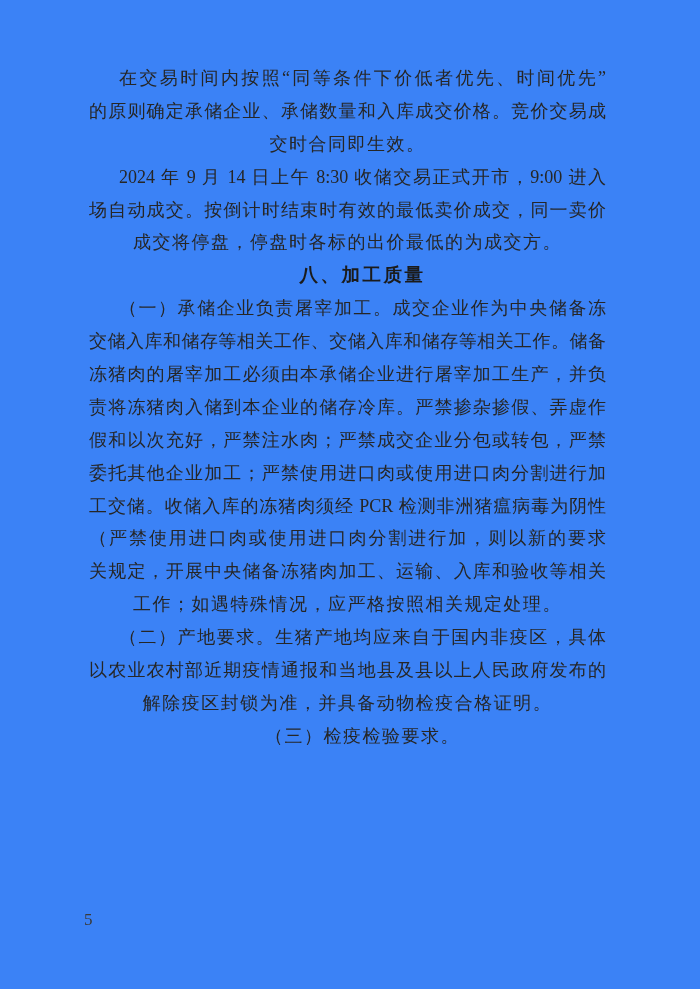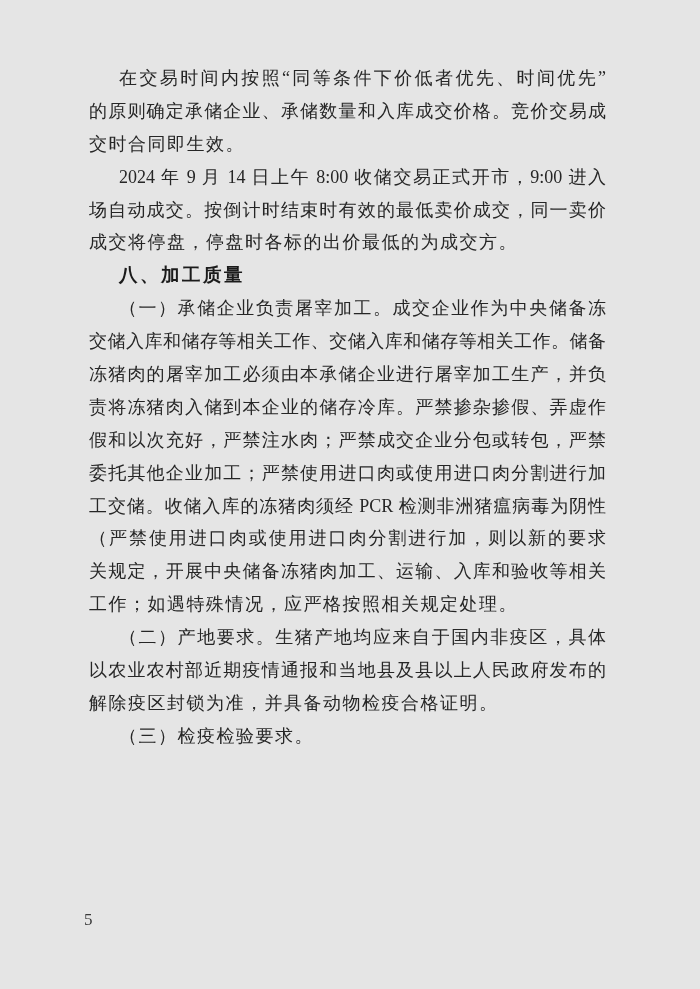--- a/index.html
+++ b/index.html
@@ -4,21 +4,21 @@
 <style>
   html, body {
     margin: 0;
     padding: 0;
     background: #ffffff;
   }
   .page {
     position: relative;
     width: 700px;
     height: 989px;
-    background: #e5e5e5;
+    background: #3b82f6;
     overflow: hidden;
     font-family: "Liberation Serif", "DejaVu Serif", serif;
     color: #262626;
   }
   .content {
     position: absolute;
     left: 89px;
     top: 62px;
     width: 517px;
   }
@@ -31,21 +31,21 @@
     line-height: 32.9px;
     font-size: 18px;
     color: #262626;
     overflow: hidden;
   }
   .line.justify {
     text-align: justify;
     text-align-last: justify;
   }
   .line.left {
-    text-align: left;
+    text-align: center;
     letter-spacing: 1.5px;
   }
   .line.indent {
     text-indent: 30px;
   }
   .line.heading {
     font-family: "Liberation Sans", "DejaVu Sans", sans-serif;
     font-weight: bold;
     font-size: 18.5px;
     color: #1b1b1b;
@@ -67,21 +67,21 @@
 <div class="page">
   <div class="content">
 
     <div class="para">
       <div class="line justify indent">在交易时间内按照“同等条件下价低者优先、时间优先”</div>
       <div class="line justify">的原则确定承储企业、承储数量和入库成交价格。竞价交易成</div>
       <div class="line left">交时合同即生效。</div>
     </div>
 
     <div class="para">
-      <div class="line justify indent">2024 年 9 月 14 日上午 8:00 收储交易正式开市，9:00 进入</div>
+      <div class="line justify indent">2024 年 9 月 14 日上午 8:30 收储交易正式开市，9:00 进入</div>
       <div class="line justify">场自动成交。按倒计时结束时有效的最低卖价成交，同一卖价</div>
       <div class="line left">成交将停盘，停盘时各标的出价最低的为成交方。</div>
     </div>
 
     <div class="line left indent heading">八、加工质量</div>
 
     <div class="para">
       <div class="line justify indent">（一）承储企业负责屠宰加工。成交企业作为中央储备冻</div>
       <div class="line justify">交储入库和储存等相关工作、交储入库和储存等相关工作。储备</div>
       <div class="line justify">冻猪肉的屠宰加工必须由本承储企业进行屠宰加工生产，并负</div>

